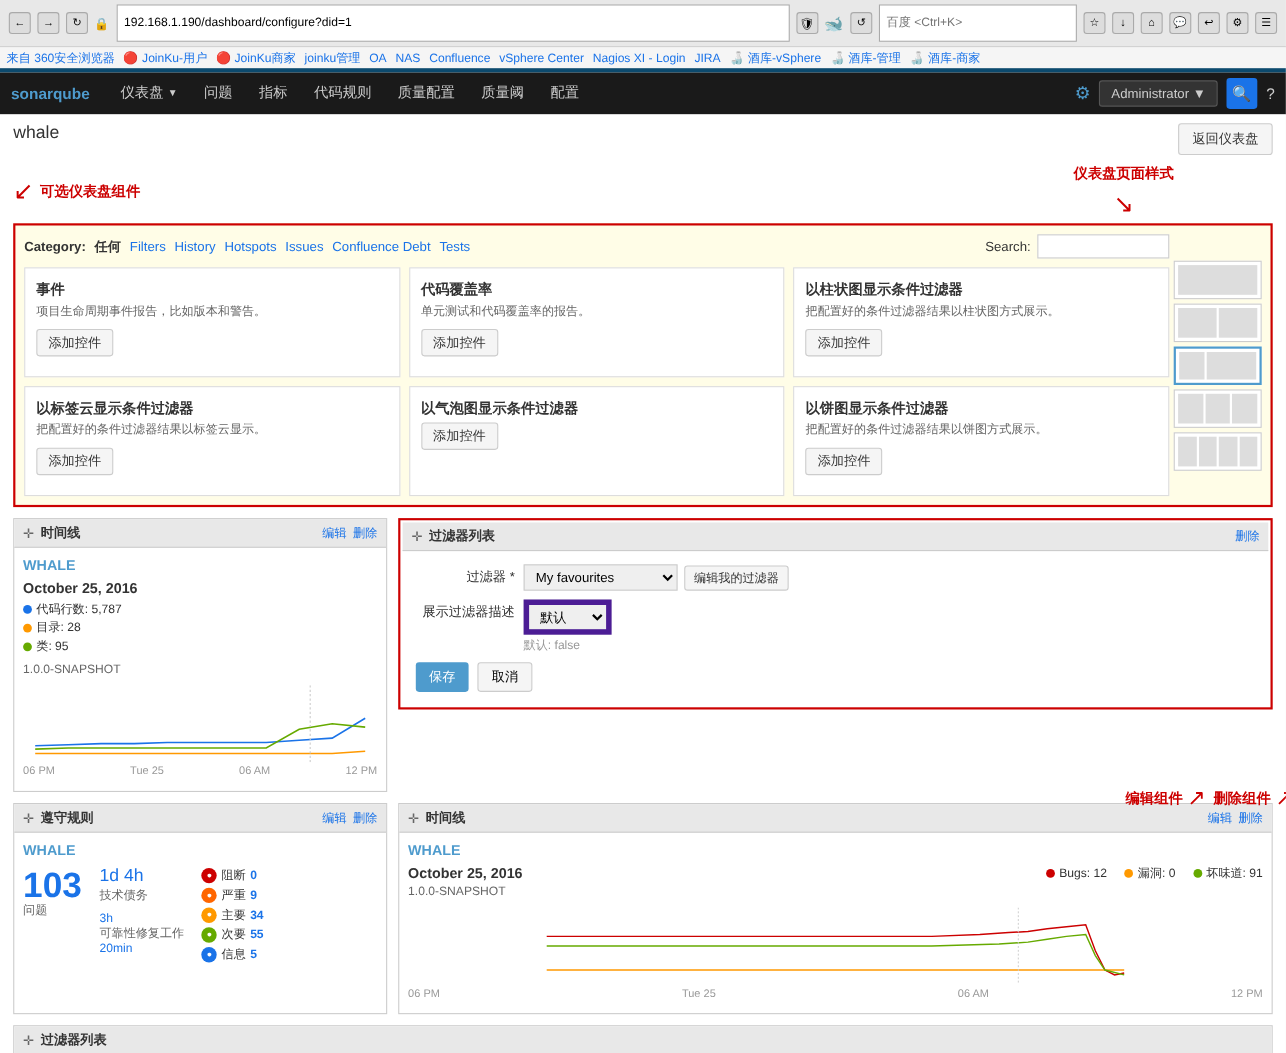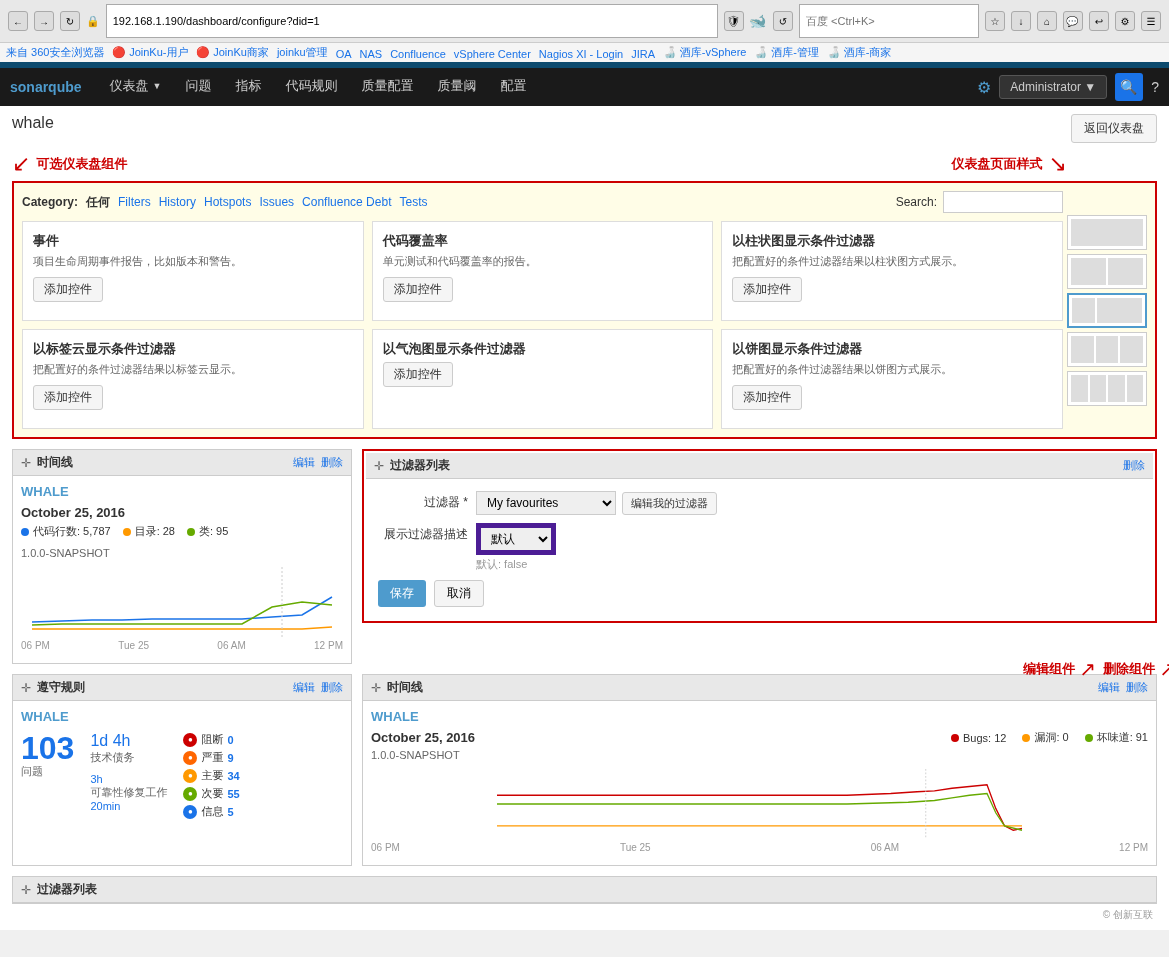--- a/index.html
+++ b/index.html
@@ -17,22 +17,22 @@
     .browser-nav-btn {
       width: 20px; height: 20px; border: 1px solid #aaa; background: #ddd;
       border-radius: 3px; cursor: pointer; display: flex; align-items: center; justify-content: center;
       font-size: 10px;
     }
     .browser-url {
       flex: 1; height: 22px; border: 1px solid #aaa; padding: 16px 6px;
       background: white; font-size: 11px;
     }
     .browser-bookmarks {
-      background: #f5f5f5; border-bottom: 6px solid #0c4a6e;
-      padding: 2px 6px; font-size: 11px; display: flex; align-items: flex-end; gap: 8px;
+      background: #f5f5f5; border-bottom: 4px solid #0c4a6e;
+      padding: 2px 6px; font-size: 11px; display: flex; align-items: center; gap: 8px;
       color: #333;
     }
     .bookmark-item { color: #1a73e8; cursor: pointer; white-space: nowrap; }
 
     
     .sq-header {
       background: #1a1a1a; color: white;
       padding: 0 10px;
       display: flex; align-items: center; height: 38px;
       gap: 0;
@@ -259,21 +259,21 @@
       <span class="page-title">whale</span>
     </div>
     <button class="return-btn">返回仪表盘</button>
   </div>
 
   <div style="display:flex; justify-content:space-between; margin-bottom:4px; position:relative;">
     <div style="display:flex; align-items:center; gap:6px;">
       <span style="font-size:22px;color:#cc0000;">↙</span>
       <span class="annotation-label">可选仪表盘组件</span>
     </div>
-    <div style="display:flex; align-items:center; gap:6px; margin-right:90px;">
+    <div style="display:flex; align-items:center; gap:6px; margin-right:90px;flex-direction:column;">
       <span class="annotation-label">仪表盘页面样式</span>
       <span style="font-size:22px;color:#cc0000;">↘</span>
     </div>
   </div>
 
   <div class="component-panel">
     <div class="panel-with-scroll">
       <div class="panel-scroll-area">
 
         <div class="category-bar">
@@ -360,21 +360,21 @@
         <span class="widget-header-title">时间线</span>
         <div class="widget-header-actions">
           <span class="widget-action">编辑</span>
           <span class="widget-action">删除</span>
         </div>
       </div>
       <div class="widget-body">
         <div class="widget-project-title">WHALE</div>
         <div class="timeline-date">October 25, 2016</div>
         <div style="display:flex; gap:16px; margin-bottom:6px;">
-          <div style="display:flex;flex-direction:row;gap:12px;">
+          <div style="display:flex;flex-direction:column;gap:0;">
             <div class="legend-item">
               <div class="legend-dot" style="background:#1a73e8;"></div>
               <span>代码行数: 5,787</span>
             </div>
             <div class="legend-item">
               <div class="legend-dot" style="background:#ff9900;"></div>
               <span>目录: 28</span>
             </div>
             <div class="legend-item">
               <div class="legend-dot" style="background:#66aa00;"></div>

